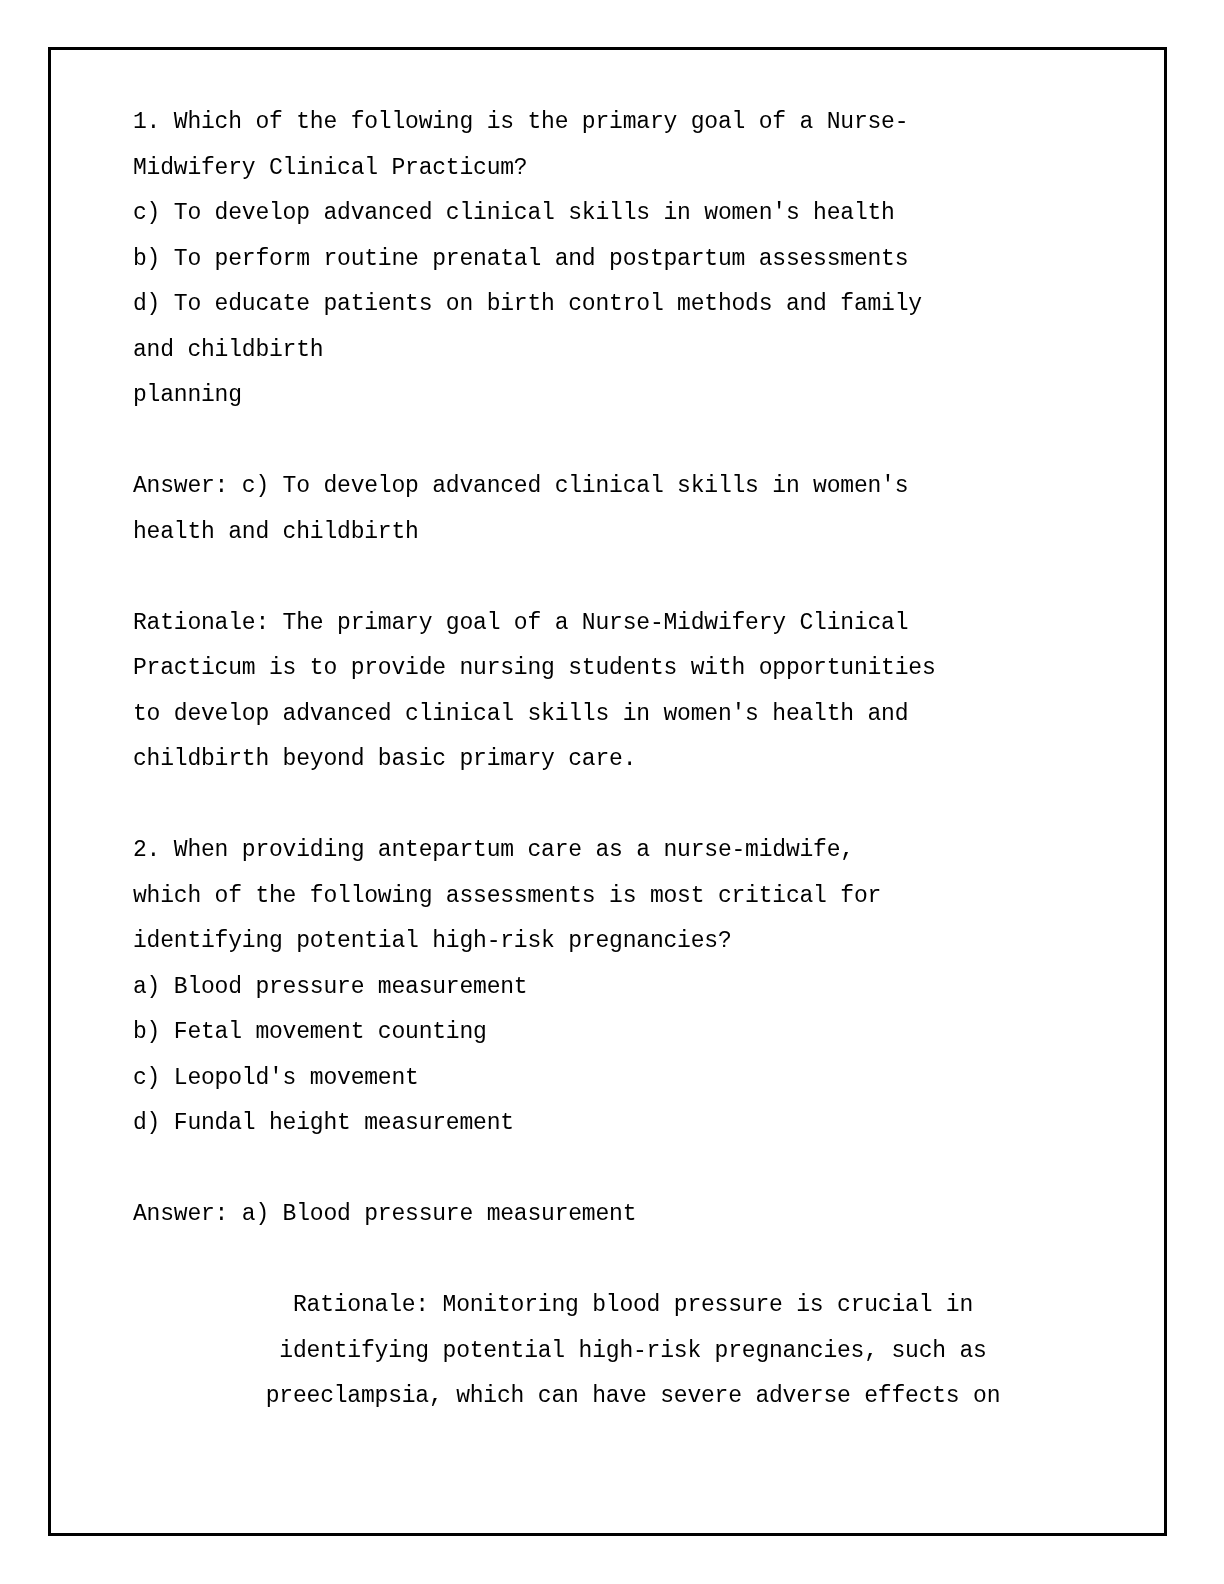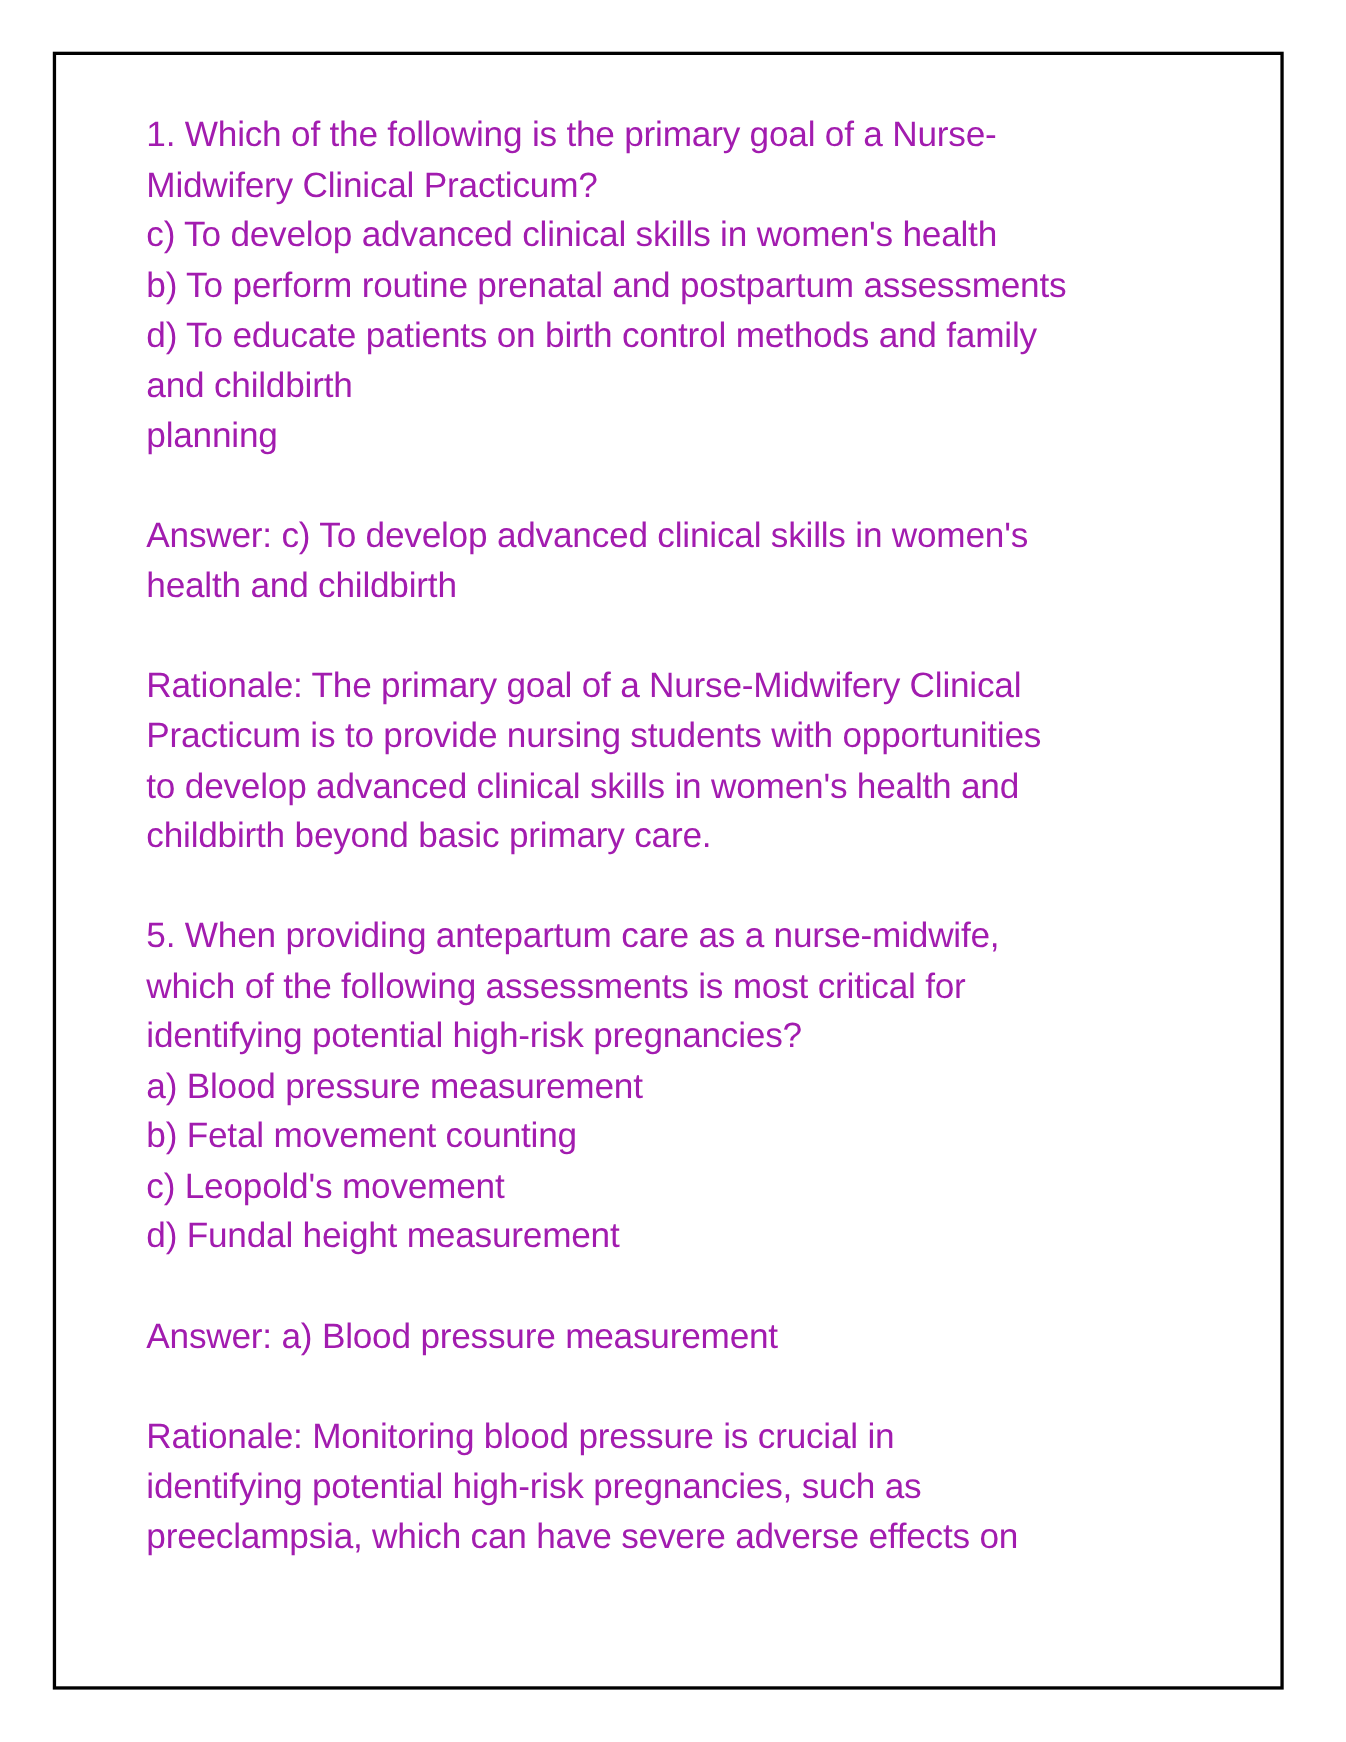--- a/index.html
+++ b/index.html
@@ -20,36 +20,37 @@
       width: 1113px;
       height: 1483px;
       border: 3px solid #000000;
       box-sizing: content-box;
     }
     .content {
       position: absolute;
       left: 133px;
       top: 100px;
       width: 1000px;
-      font-family: Liberation Sans, sans-serif;
-      font-size: 32px;
+      font-family: Liberation Mono, monospace;
+      font-size: 23px;
       line-height: 45.5px;
-      color: #a21caf;
+      color: #000000;
       letter-spacing: -0.2px;
     }
     .line {
       display: block;
       white-space: pre;
       height: 45.5px;
     }
     .block {
       margin-bottom: 45.5px;
     }
     .block:last-child {
       margin-bottom: 0;
+      text-align: center;
     }
   </style>
 </head>
 <body>
 
 <div class="page-frame"></div>
 
 <div class="content">
 
   <div class="block">
@@ -68,21 +69,21 @@
   </div>
 
   <div class="block">
     <span class="line">Rationale: The primary goal of a Nurse-Midwifery Clinical</span>
     <span class="line">Practicum is to provide nursing students with opportunities</span>
     <span class="line">to develop advanced clinical skills in women's health and</span>
     <span class="line">childbirth beyond basic primary care.</span>
   </div>
 
   <div class="block">
-    <span class="line">5. When providing antepartum care as a nurse-midwife,</span>
+    <span class="line">2. When providing antepartum care as a nurse-midwife,</span>
     <span class="line">which of the following assessments is most critical for</span>
     <span class="line">identifying potential high-risk pregnancies?</span>
     <span class="line">a) Blood pressure measurement</span>
     <span class="line">b) Fetal movement counting</span>
     <span class="line">c) Leopold's movement</span>
     <span class="line">d) Fundal height measurement</span>
   </div>
 
   <div class="block">
     <span class="line">Answer: a) Blood pressure measurement</span>

